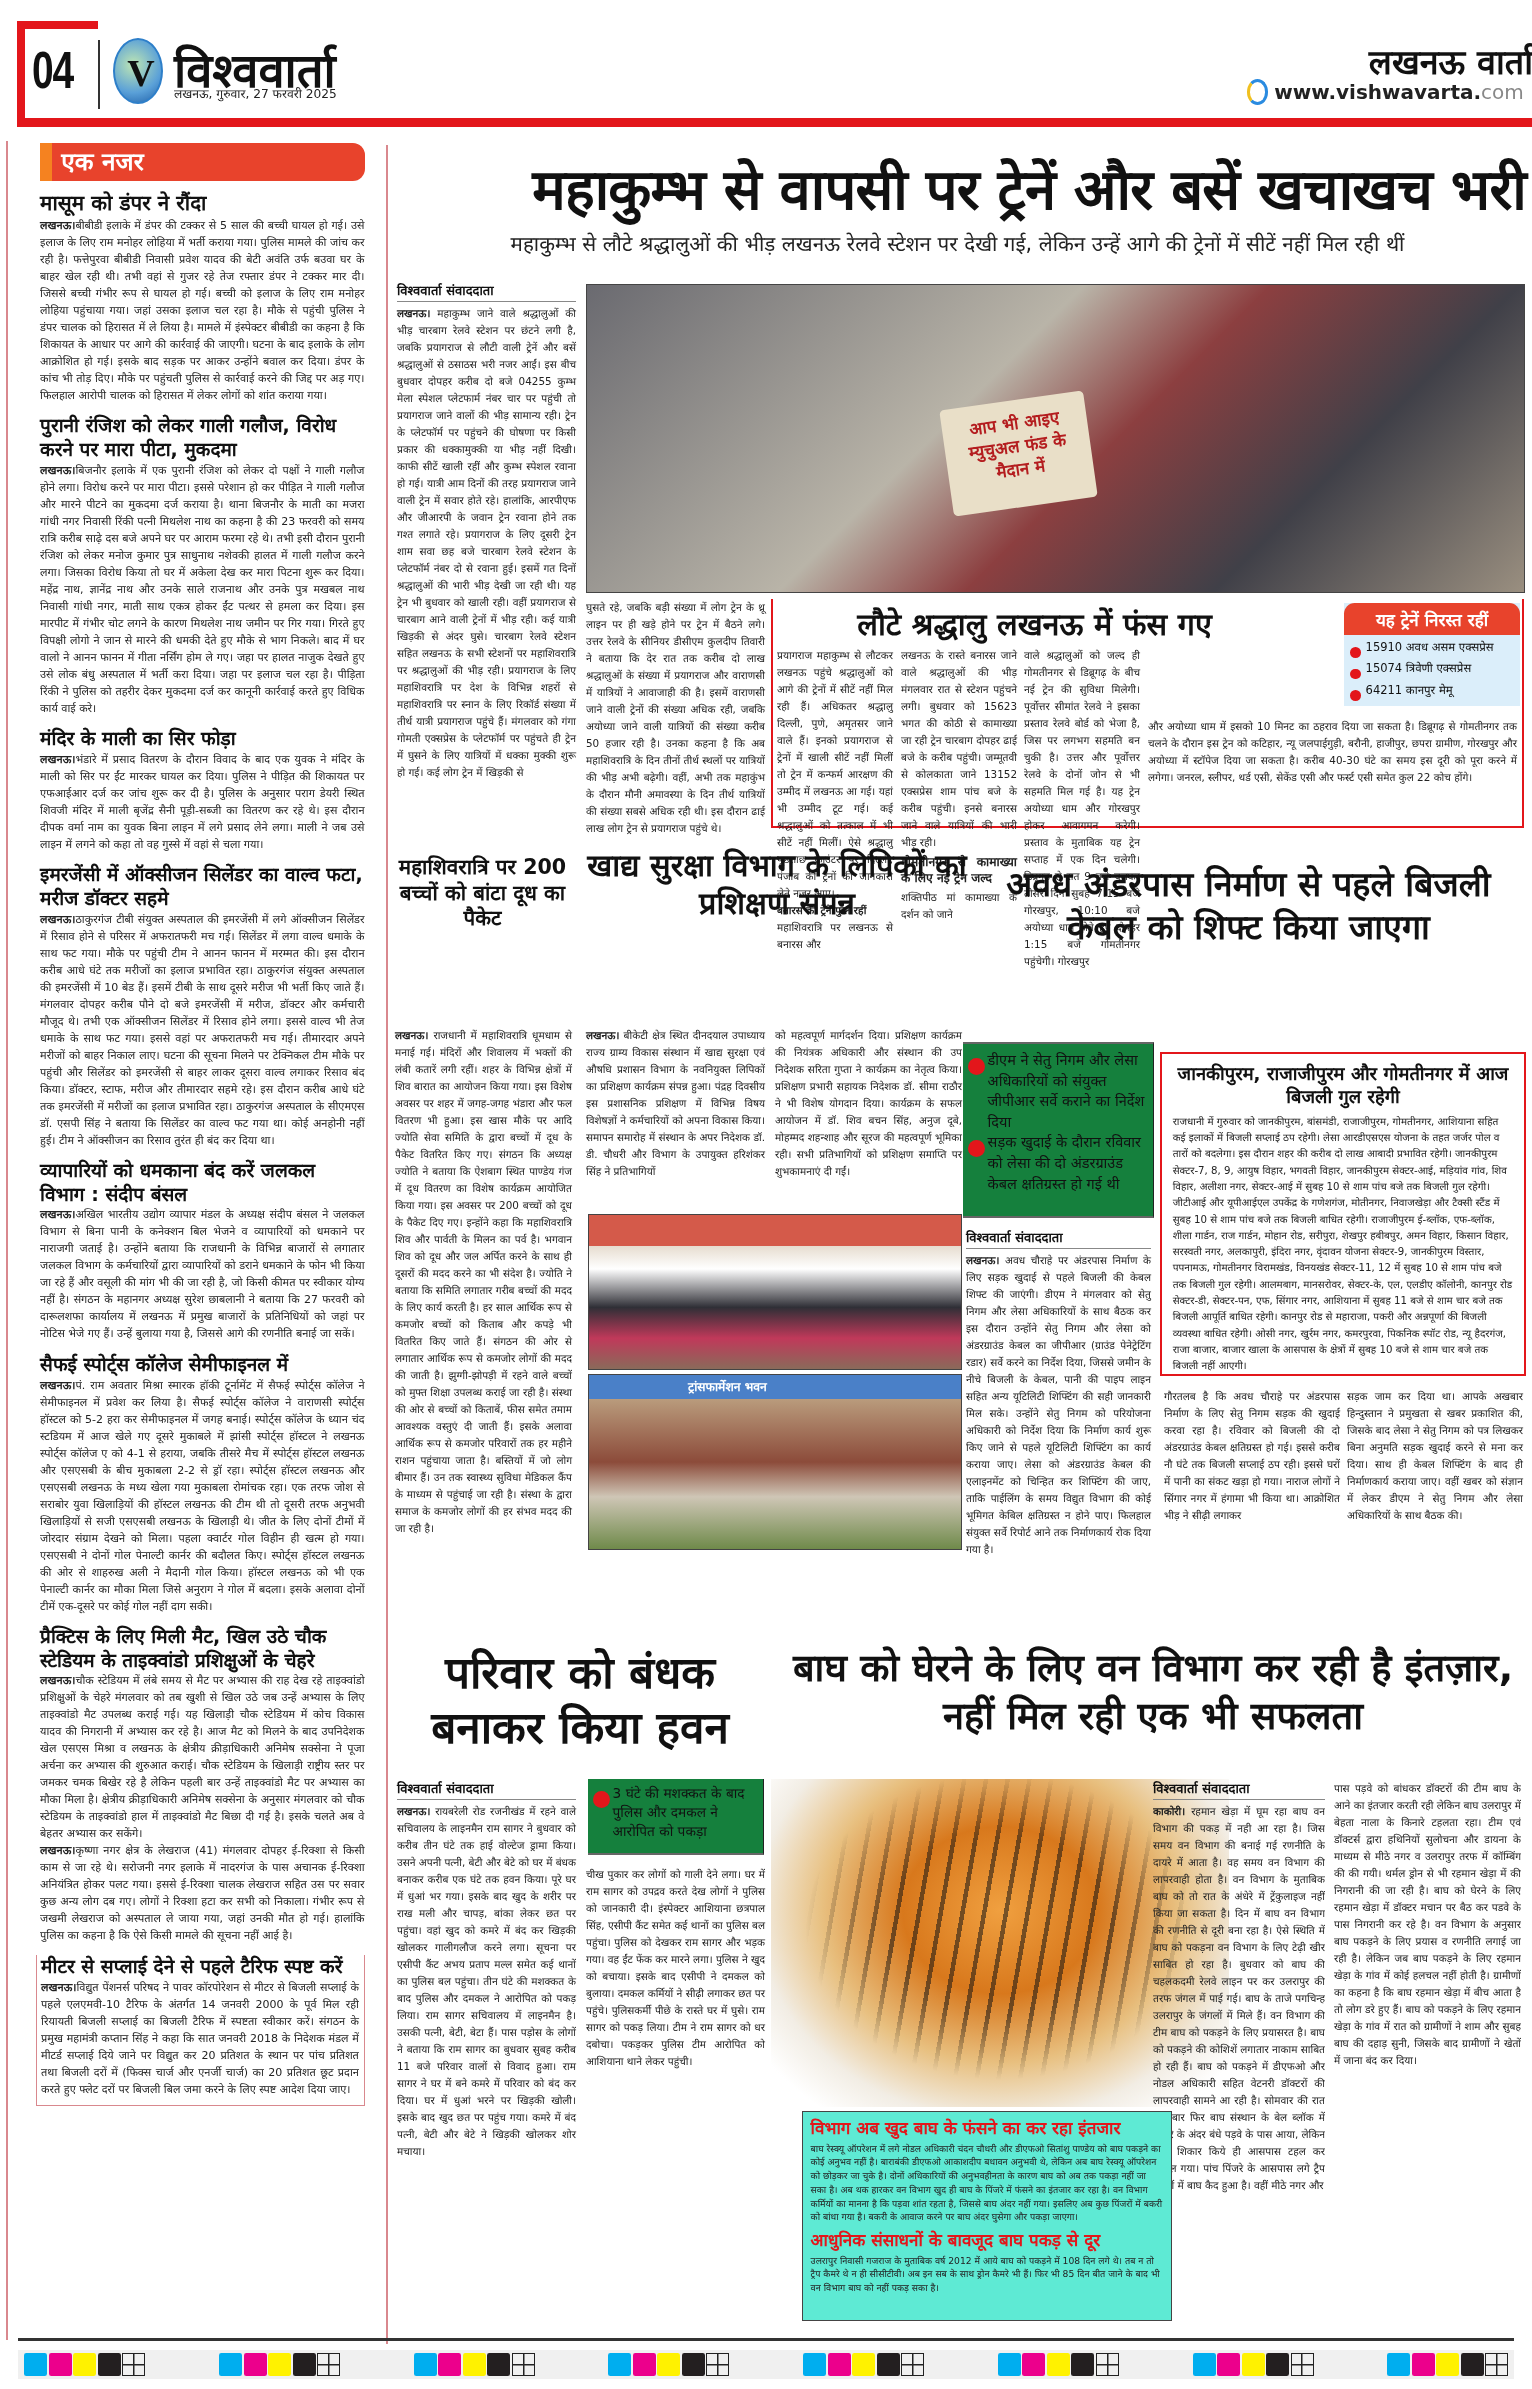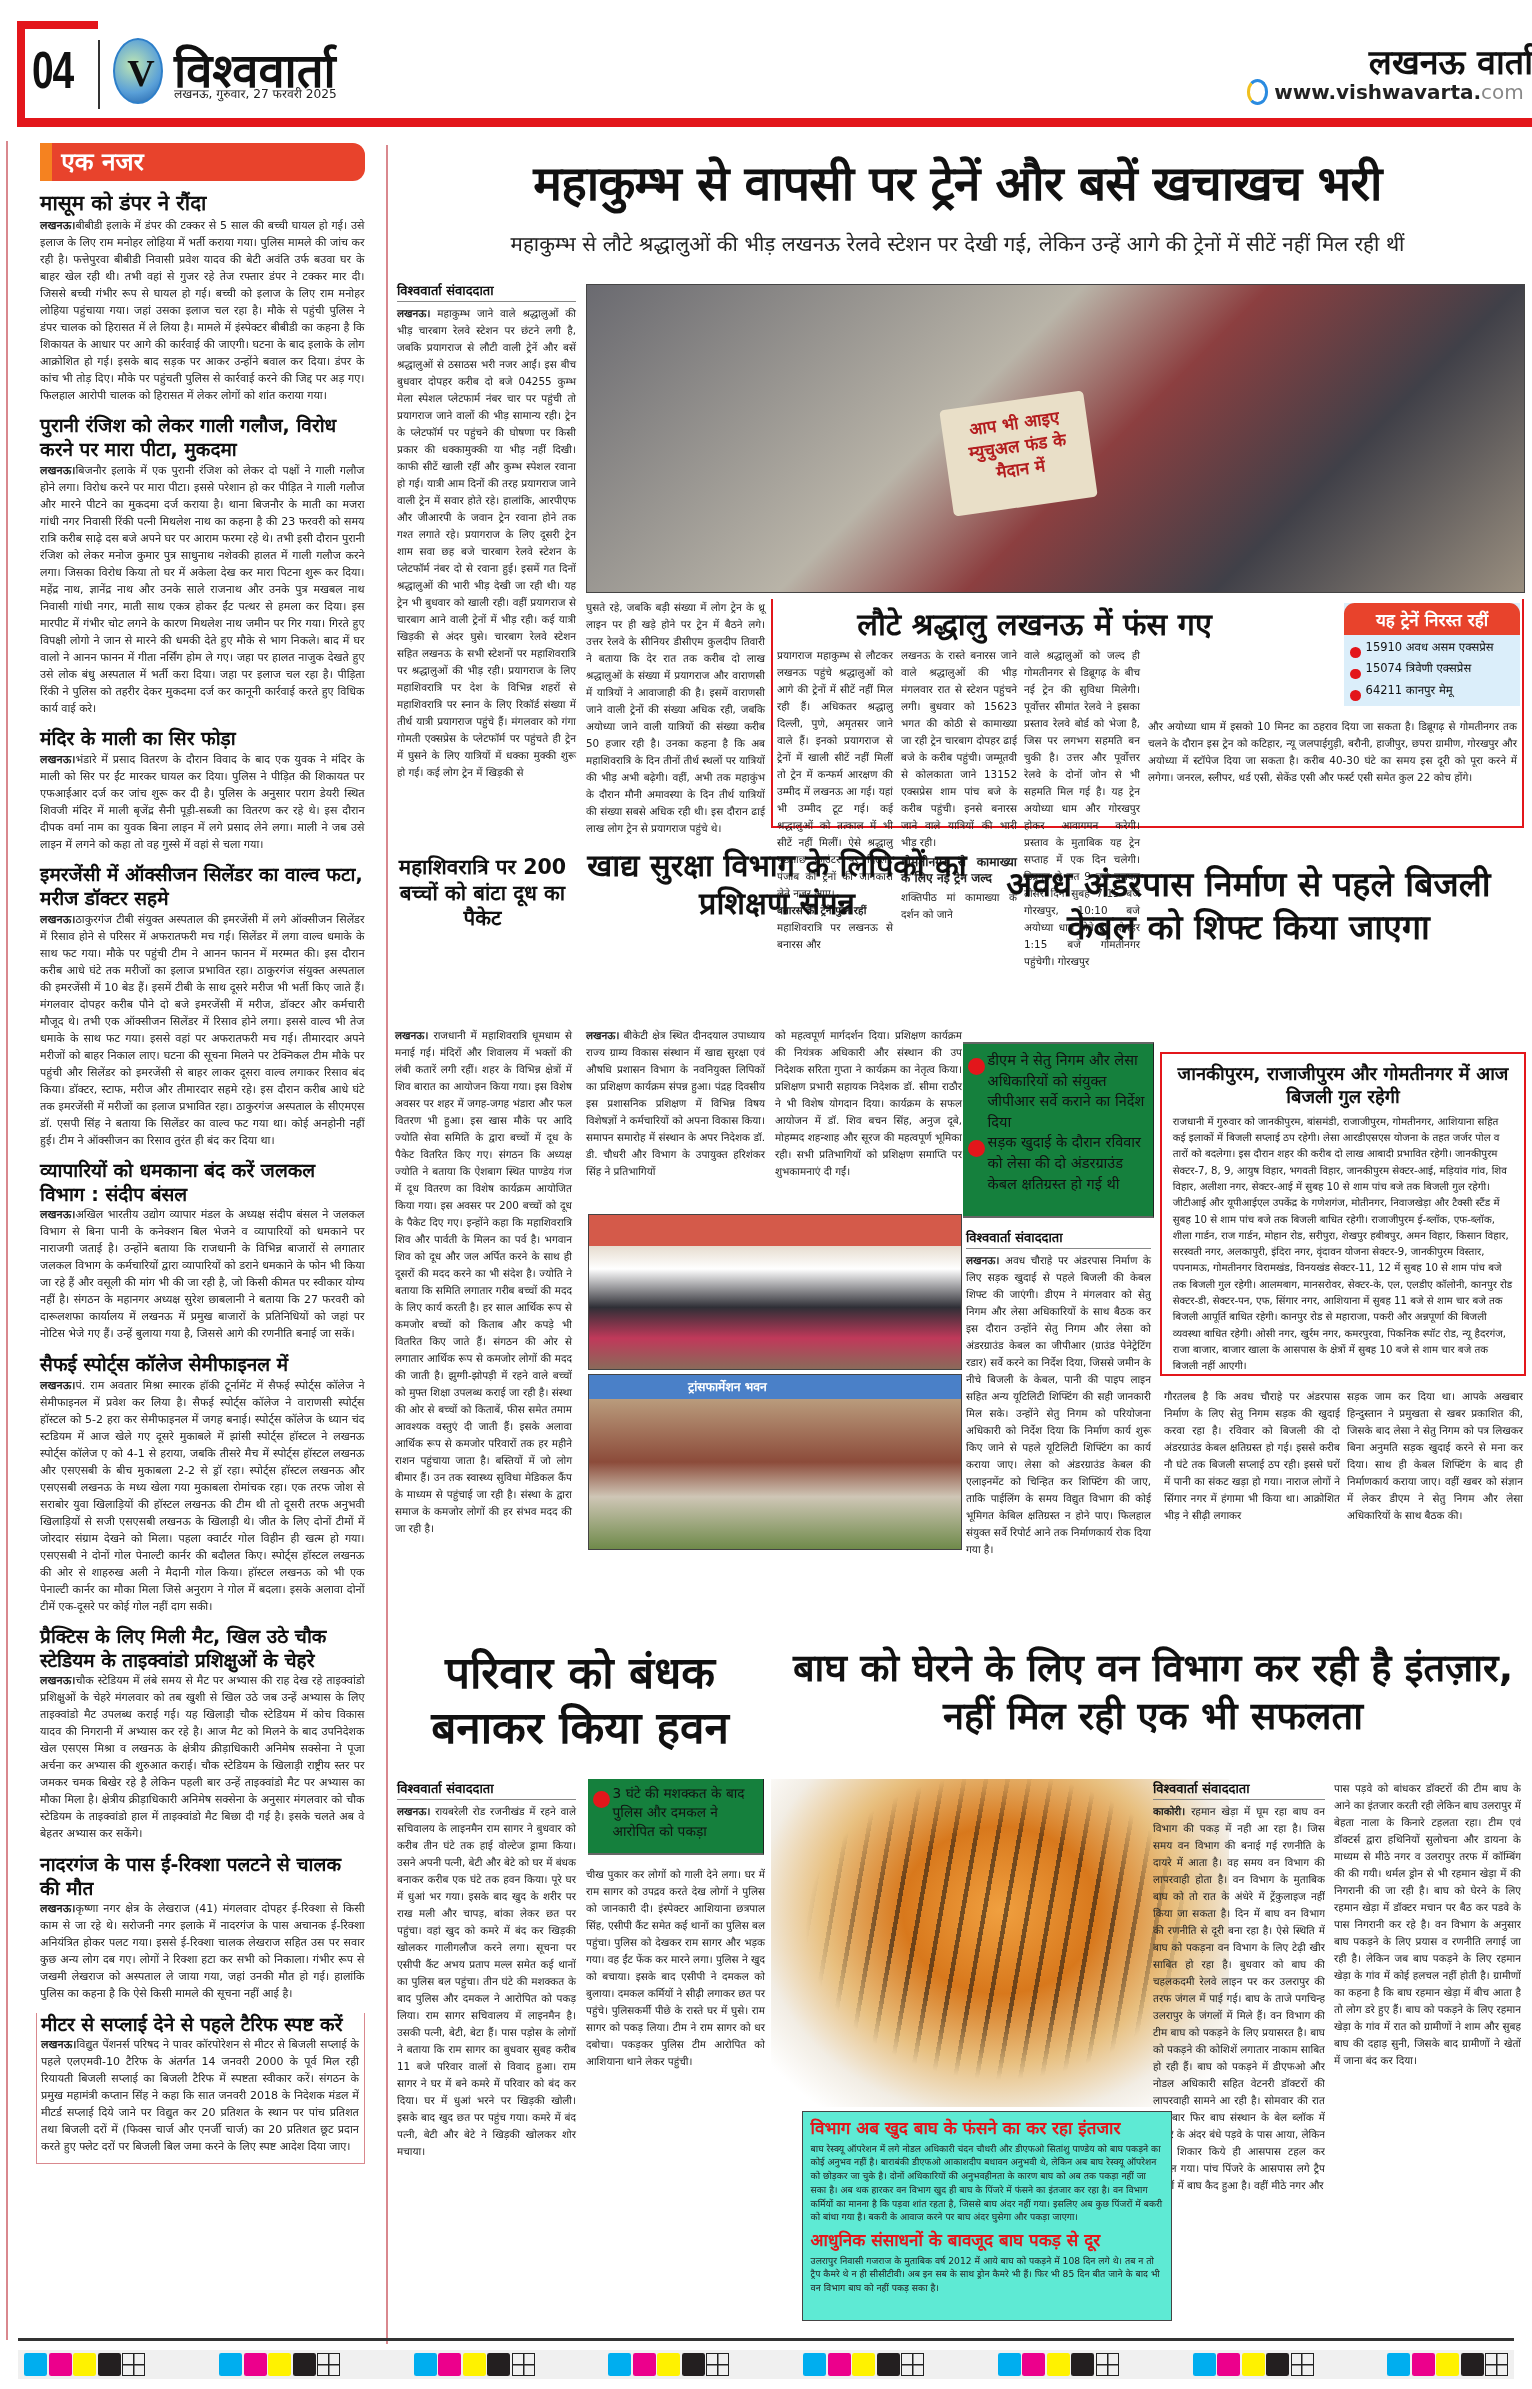--- a/index.html
+++ b/index.html
@@ -20,21 +20,21 @@
 .site{right:9.2px;top:79px;font-size:20px;font-weight:700;color:#222;display:flex;align-items:center;gap:6.1px}
 .site .ie{width:21.4px;height:26px;border-radius:50%;border:3.8px solid #2a8be0;border-left-color:#f0c020;font-size:0}
 .site .com{color:#888;font-weight:400}
 
 .leftcol{left:6.1px;top:141px;width:366px;height:2199px;border-left:2.3px solid #d9888e;padding-left:32px;padding-right:7.6px}
 .eknajar{margin-top:1.5px;height:38px;background:#e8432c;border-radius:0 12.2px 12.2px 0;border-left:12.2px solid #f58220;color:#fff;font-size:24.4px;font-weight:700;padding-left:9.2px;line-height:38px}
 .lh{font-size:19px;font-weight:700;line-height:1.24;margin-top:10.7px;color:#111}
 .lp{font-size:11px;line-height:17px;color:#222;text-align:justify;margin-top:0}
 .lp b{font-weight:700}
 
-.mainhead{left:389px;top:149px;width:1137px;text-align:center;font-size:48px;font-weight:700;letter-spacing:-0.8px;color:#111;white-space:nowrap}
+.mainhead{left:389px;top:149px;width:1137px;text-align:right;font-size:56px;font-weight:700;letter-spacing:-0.8px;color:#111;white-space:nowrap}
 .mainsub{left:389px;top:229px;width:1137px;text-align:center;font-size:20.6px;color:#222;white-space:nowrap}
 .vline{width:1.5px;background:#d9888e}
 .byline{font-size:13px;font-weight:700;border-bottom:1.5px solid #888;padding-bottom:1.5px;color:#111}
 .col p,.col{font-size:10.4px;line-height:17px;color:#222;text-align:justify}
 .photo{background:linear-gradient(135deg,#6a6a70,#b9b4a8 40%,#8c3f40 55%,#404048 75%,#9a8f80);border:1.5px solid #444}
 .redhead{color:#e3161b;font-weight:700}
 .subhead{font-weight:700;color:#111}
 .box-red{border:2.3px solid #e3161b}
 .trainbox{background:#dbeefa}
 .trainbox .tb-title{background:#e8432c;color:#fff;font-weight:700;font-size:17px;text-align:center;border-radius:10.7px 10.7px 0 0;padding:4.6px}
@@ -95,21 +95,20 @@
   </div>
   <div>
     <div class="lh">सैफई स्पोर्ट्स कॉलेज सेमीफाइनल में</div>
     <p class="lp"><b>लखनऊ।</b><span>पं. राम अवतार मिश्रा स्मारक हॉकी टूर्नामेंट में सैफई स्पोर्ट्स कॉलेज ने सेमीफाइनल में प्रवेश कर लिया है। सैफई स्पोर्ट्स कॉलेज ने वाराणसी स्पोर्ट्स हॉस्टल को 5-2 हरा कर सेमीफाइनल में जगह बनाई। स्पोर्ट्स कॉलेज के ध्यान चंद स्टडियम में आज खेले गए दूसरे मुकाबले में झांसी स्पोर्ट्स हॉस्टल ने लखनऊ स्पोर्ट्स कॉलेज ए को 4-1 से हराया, जबकि तीसरे मैच में स्पोर्ट्स हॉस्टल लखनऊ और एसएसबी के बीच मुकाबला 2-2 से ड्रॉ रहा। स्पोर्ट्स हॉस्टल लखनऊ और एसएसबी लखनऊ के मध्य खेला गया मुकाबला रोमांचक रहा। एक तरफ जोश से सराबोर युवा खिलाड़ियों की हॉस्टल लखनऊ की टीम थी तो दूसरी तरफ अनुभवी खिलाड़ियों से सजी एसएसबी लखनऊ के खिलाड़ी थे। जीत के लिए दोनों टीमों में जोरदार संग्राम देखने को मिला। पहला क्वार्टर गोल विहीन ही खत्म हो गया। एसएसबी ने दोनों गोल पेनाल्टी कार्नर की बदौलत किए। स्पोर्ट्स हॉस्टल लखनऊ की ओर से शाहरुख अली ने मैदानी गोल किया। हॉस्टल लखनऊ को भी एक पेनाल्टी कार्नर का मौका मिला जिसे अनुराग ने गोल में बदला। इसके अलावा दोनों टीमें एक-दूसरे पर कोई गोल नहीं दाग सकी।</span></p>
   </div>
   <div>
     <div class="lh">प्रैक्टिस के लिए मिली मैट, खिल उठे चौक स्टेडियम के ताइक्वांडो प्रशिक्षुओं के चेहरे</div>
     <p class="lp"><b>लखनऊ।</b><span>चौक स्टेडियम में लंबे समय से मैट पर अभ्यास की राह देख रहे ताइक्वांडो प्रशिक्षुओं के चेहरे मंगलवार को तब खुशी से खिल उठे जब उन्हें अभ्यास के लिए ताइक्वांडो मैट उपलब्ध कराई गई। यह खिलाड़ी चौक स्टेडियम में कोच विकास यादव की निगरानी में अभ्यास कर रहे है। आज मैट को मिलने के बाद उपनिदेशक खेल एसएस मिश्रा व लखनऊ के क्षेत्रीय क्रीड़ाधिकारी अनिमेष सक्सेना ने पूजा अर्चना कर अभ्यास की शुरुआत कराई। चौक स्टेडियम के खिलाड़ी राष्ट्रीय स्तर पर जमकर चमक बिखेर रहे है लेकिन पहली बार उन्हें ताइक्वांडो मैट पर अभ्यास का मौका मिला है। क्षेत्रीय क्रीड़ाधिकारी अनिमेष सक्सेना के अनुसार मंगलवार को चौक स्टेडियम के ताइक्वांडो हाल में ताइक्वांडो मैट बिछा दी गई है। इसके चलते अब वे बेहतर अभ्यास कर सकेंगे।</span></p>
   </div>
   <div>
-    <div class="lh">नादरगंज के पास ई-रिक्शा पलटने से चालक की मौत</div>
     <p class="lp"><b>लखनऊ।</b><span>कृष्णा नगर क्षेत्र के लेखराज (41) मंगलवार दोपहर ई-रिक्शा से किसी काम से जा रहे थे। सरोजनी नगर इलाके में नादरगंज के पास अचानक ई-रिक्शा अनियंत्रित होकर पलट गया। इससे ई-रिक्शा चालक लेखराज सहित उस पर सवार कुछ अन्य लोग दब गए। लोगों ने रिक्शा हटा कर सभी को निकाला। गंभीर रूप से जखमी लेखराज को अस्पताल ले जाया गया, जहां उनकी मौत हो गई। हालांकि पुलिस का कहना है कि ऐसे किसी मामले की सूचना नहीं आई है।</span></p>
   </div>
   <div style="border:1.5px solid #d9888e;border-top:none;padding:0 4.6px 7.6px;margin-left:-4.6px">
     <div class="lh">मीटर से सप्लाई देने से पहले टैरिफ स्पष्ट करें</div>
     <p class="lp"><b>लखनऊ।</b><span>विद्युत पेंशनर्स परिषद ने पावर कॉरपोरेशन से मीटर से बिजली सप्लाई के पहले एलएमवी-10 टैरिफ के अंतर्गत 14 जनवरी 2000 के पूर्व मिल रही रियायती बिजली सप्लाई का बिजली टैरिफ में स्पष्टता स्वीकार करें। संगठन के प्रमुख महामंत्री कप्तान सिंह ने कहा कि सात जनवरी 2018 के निदेशक मंडल में मीटर्ड सप्लाई दिये जाने पर विद्युत कर 20 प्रतिशत के स्थान पर पांच प्रतिशत तथा बिजली दरों में (फिक्स चार्ज और एनर्जी चार्ज) का 20 प्रतिशत छूट प्रदान करते हुए फ्लेट दरों पर बिजली बिल जमा करने के लिए स्पष्ट आदेश दिया जाए।</span></p>
   </div>
 </div>
 
 <div class="abs mainhead">महाकुम्भ से वापसी पर ट्रेनें और बसें खचाखच भरी</div>
 <div class="abs mainsub">महाकुम्भ से लौटे श्रद्धालुओं की भीड़ लखनऊ रेलवे स्टेशन पर देखी गई, लेकिन उन्हें आगे की ट्रेनों में सीटें नहीं मिल रही थीं</div>

